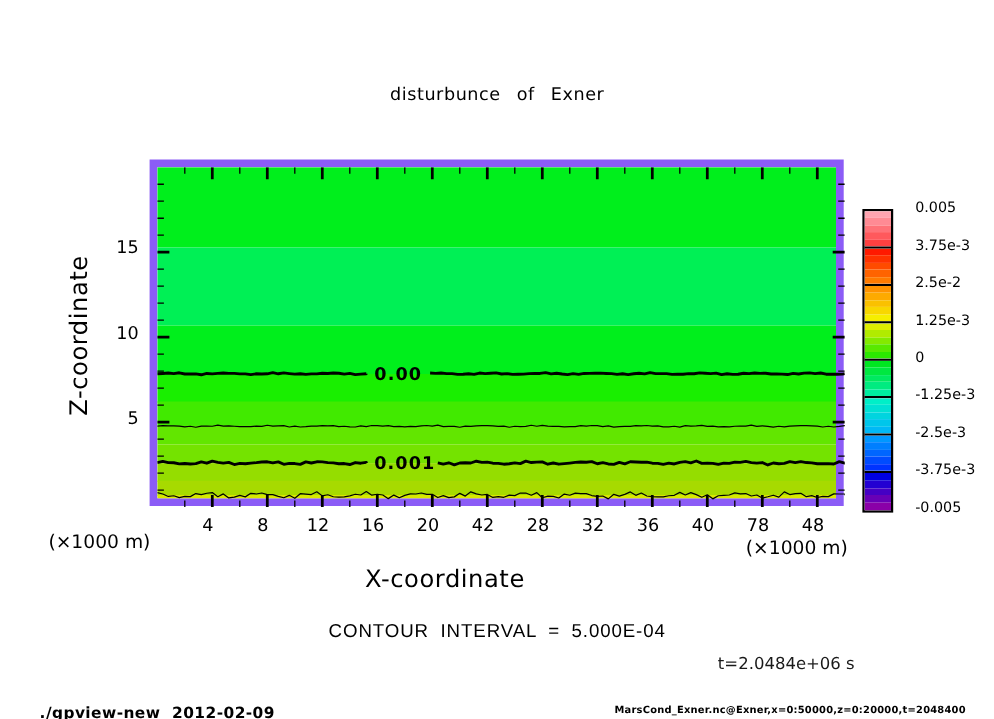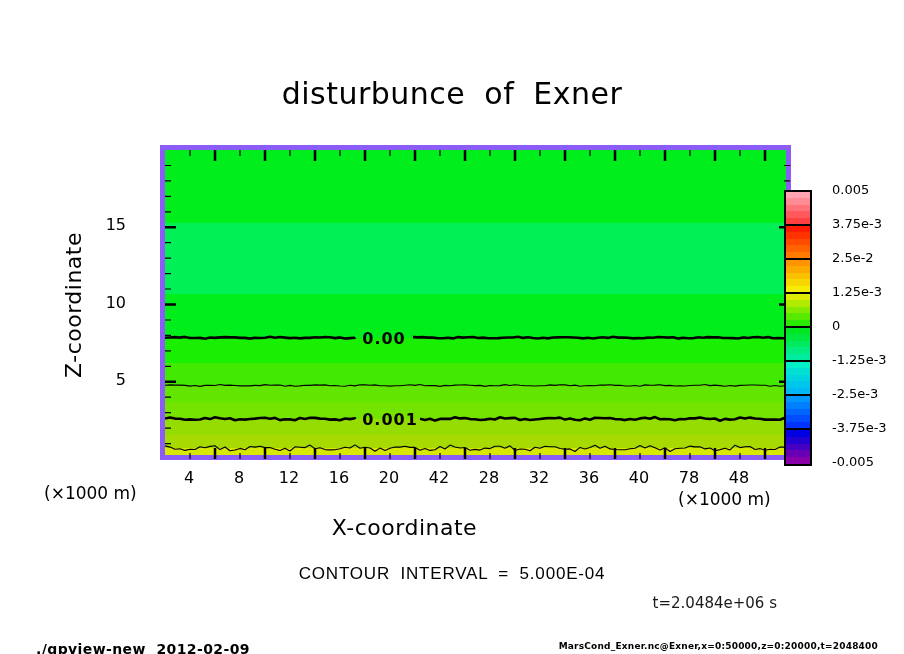--- a/index.html
+++ b/index.html
@@ -1,21 +1,21 @@
 <!DOCTYPE html>
 <html><head>
 <meta charset="utf-8">
 <style>
   html,body{margin:0;padding:0;background:#fff;}
   .canvas{position:relative;width:904px;height:654px;background:#ffffff;overflow:hidden;
           font-family:"DejaVu Sans",sans-serif;color:#000;}
   .title{position:absolute;top:76px;left:0;width:904px;text-align:center;
-         font-size:30px;font-weight:normal;letter-spacing:0.5px;word-spacing:9px;}
+         font-size:16px;font-weight:normal;letter-spacing:0.5px;word-spacing:9px;}
   .plot{position:absolute;left:136px;top:145px;width:631px;height:315px;
-        border:5px solid #8b5cf6;box-sizing:border-box;margin-left:24px;}
+        border:7px solid #8b5cf6;box-sizing:border-box;}
   .bands{position:absolute;inset:0;overflow:hidden;}
   .band{position:absolute;left:0;width:100%;}
   svg.overlay{position:absolute;inset:0;}
   .clabel{position:absolute;transform:translate(-50%,-50%);font-size:16px;font-weight:bold;
           letter-spacing:1px;white-space:nowrap;}
   .zlabel{position:absolute;left:73px;top:305px;transform:translate(-50%,-50%) rotate(-90deg);
           font-size:22px;white-space:nowrap;letter-spacing:0.5px;}
   .xlabel{position:absolute;top:515px;left:0;width:809px;text-align:center;font-size:22px;letter-spacing:0.5px;}
   .xtick{position:absolute;top:468px;width:44px;text-align:center;font-size:16px;}
   .ztick{position:absolute;left:84px;width:42px;text-align:right;font-size:16px;}

